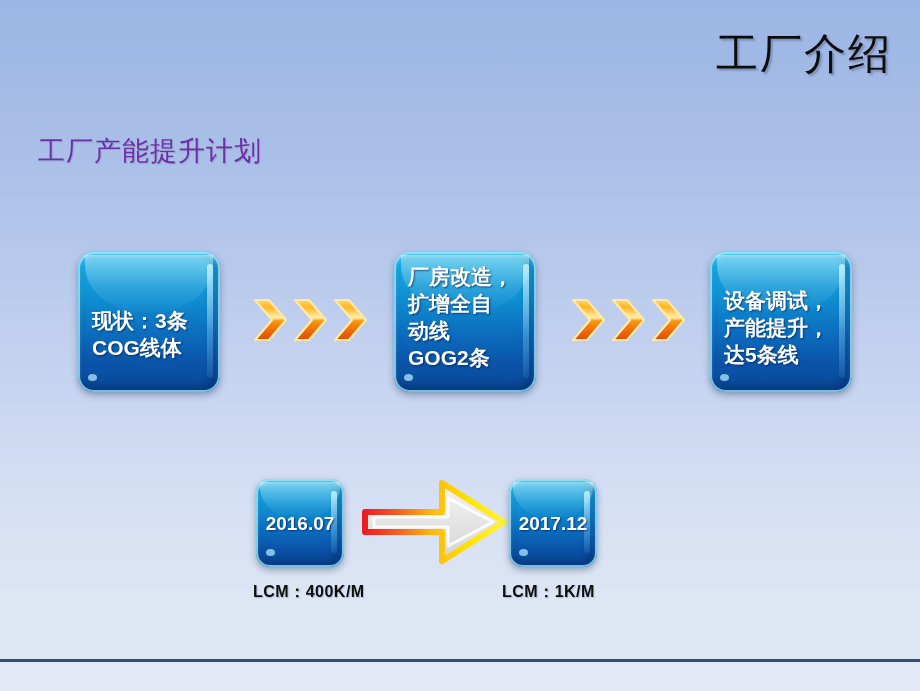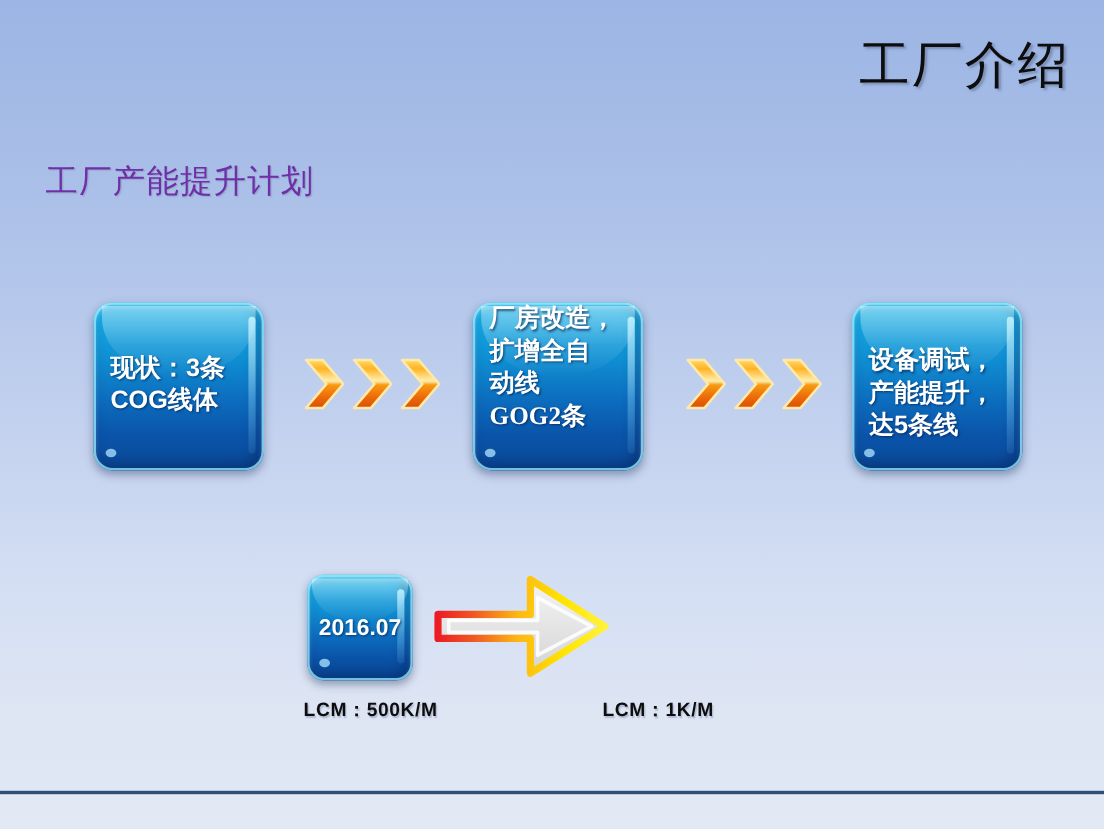--- a/index.html
+++ b/index.html
@@ -133,23 +133,23 @@
     white-space: pre-line;
   }
 
   
   .stage-box { width: 142px; height: 140px; top: 252px; }
   .stage-box .glabel {
     font-size: 21px;
     padding: 0 14px;
   }
   #stage-0 { left: 78px; }
-  #stage-0 .glabel { margin-top: 42px; }
+  #stage-0 .glabel { margin-top: 56px; }
   #stage-1 { left: 394px; }
-  #stage-1 .glabel { margin-top: 0; font-family: Liberation Serif, serif; }
+  #stage-1 .glabel { margin-top: 12px; }
   #stage-2 { left: 710px; }
   #stage-2 .glabel { margin-top: 36px; }
 
   
   .date-box { width: 88px; height: 88px; top: 479px; border-radius: 14px; }
   .date-box .glabel {
     font-size: 19px;
     text-align: center;
     margin-top: 33px;
   }
@@ -276,18 +276,24 @@
       <linearGradient id="arrowFill" x1="0" y1="0" x2="0" y2="1">
         <stop offset="0%" stop-color="#F4F4F4"></stop>
         <stop offset="45%" stop-color="#E6E6E6"></stop>
         <stop offset="100%" stop-color="#D4D4D4"></stop>
       </linearGradient>
     </defs>
     <path d="M5 36 L82 36 L82 7 L144 46 L82 85 L82 56 L5 56 Z" fill="url(#arrowFill)" stroke="url(#arrowStroke)" stroke-width="6" stroke-linejoin="round"></path>
     <path d="M14 41 L88 41 L88 22 L133 46 L88 70 L88 51 L14 51 Z" fill="none" stroke="#FFFFFF" stroke-width="3" stroke-linejoin="round" opacity=".85"></path>
   </svg>
 
-
-  <div class="date-caption" id="caption-0">LCM：500K/M</div>
+  <div class="gbox date-box" id="date-1">
+    <span class="sheen"></span>
+    <span class="edge"></span>
+    <span class="dot"></span>
+    <span class="glabel">2017.12</span>
+  </div>
+
+  <div class="date-caption" id="caption-0">LCM：400K/M</div>
 
   <div class="date-caption" id="caption-1">LCM：1K/M</div>
 
 </div>
 
 </body></html>

